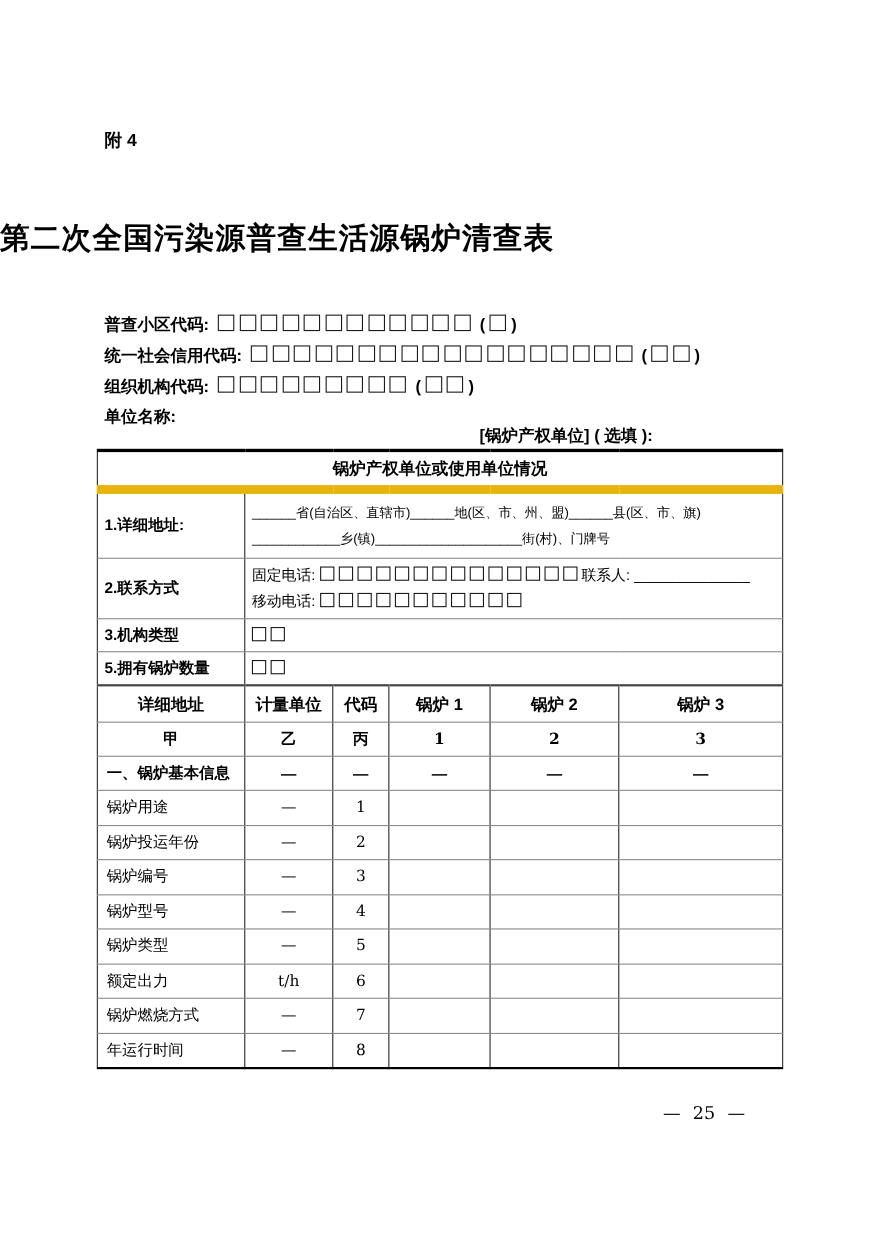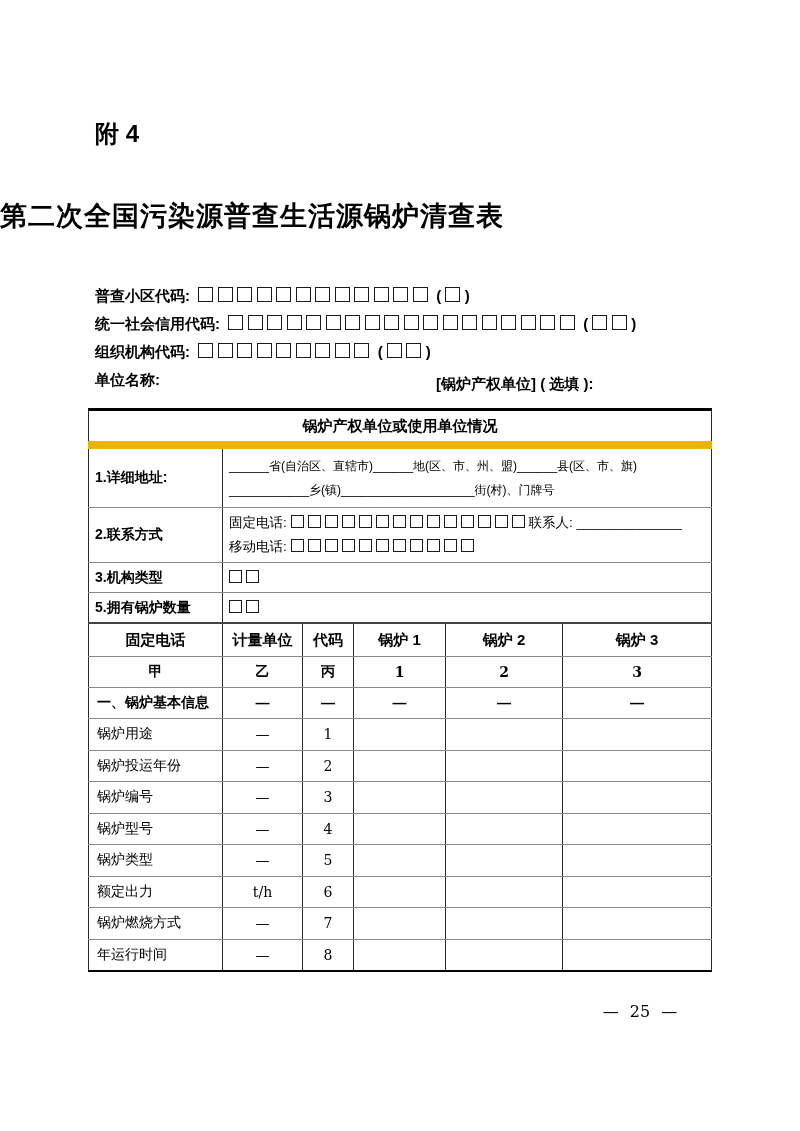--- a/index.html
+++ b/index.html
@@ -4,38 +4,38 @@
 <style>
   html,body { margin:0; padding:0; background:#e8e8e8; }
   .page {
     position:relative; width:800px; height:1131px; margin:0 auto;
     background:#ffffff; color:#000;
     font-family:"Liberation Sans", sans-serif;
     overflow:hidden;
   }
   .attachment {
     position:absolute; left:95px; top:118px;
-    font-size:24px; font-weight:bold;
+    font-size:16px; font-weight:bold;
   }
   .title {
     position:absolute; left:0; right:0; top:198px; margin:0;
     text-align:left; font-size:27px; font-weight:bold; letter-spacing:1px;
   }
   .code-block { position:absolute; left:95px; top:282px; width:620px; }
   .code-line { height:28px; line-height:28px; font-size:15px; font-weight:bold; white-space:nowrap; }
   .code-label { margin-right:8px; }
   .cbox {
     display:inline-block; width:13px; height:13px;
     border:1.6px solid #1a1a1a; background:#fff;
     margin-right:4.5px; vertical-align:-1px;
   }
   .cbox.small { width:11px; height:11px; margin-right:4px; }
   .paren { font-weight:bold; }
   .unit-line { position:relative; height:28px; line-height:28px; font-size:15px; font-weight:bold; }
-  .owner-label { position:absolute; left:295px; top:4px;padding-left:46px; }
+  .owner-label { position:absolute; left:295px; top:17px;padding-left:46px; }
 
   table.form-table {
     position:absolute; left:88px; top:408px;
     width:623px; border-collapse:collapse; table-layout:fixed;
     border-left:1.5px solid #000; border-right:1.5px solid #000;
     border-top:3px solid #000; border-bottom:2px solid #000;
     font-size:14px;
   }
   table.form-table td, table.form-table th {
     border-top:1px solid #8a8a8a; border-bottom:1px solid #8a8a8a;
@@ -138,21 +138,21 @@
 
 
       <tr class="short-row">
         <td class="label-cell">5.拥有锅炉数量</td>
         <td colspan="5" class="content-cell">
           <span><span class="cbox small"></span><span class="cbox small"></span></span>
         </td>
       </tr>
 
       <tr class="col-header-row" id="col-header-row">
-          <td>固定电话</td>
+          <td>详细地址</td>
           <td>计量单位</td>
           <td>代码</td>
           <td>锅炉 1</td>
           <td>锅炉 2</td>
           <td>锅炉 3</td>
         </tr>
       <tr class="col-key-row" id="col-key-row">
           <td>甲</td>
           <td>乙</td>
           <td>丙</td>

